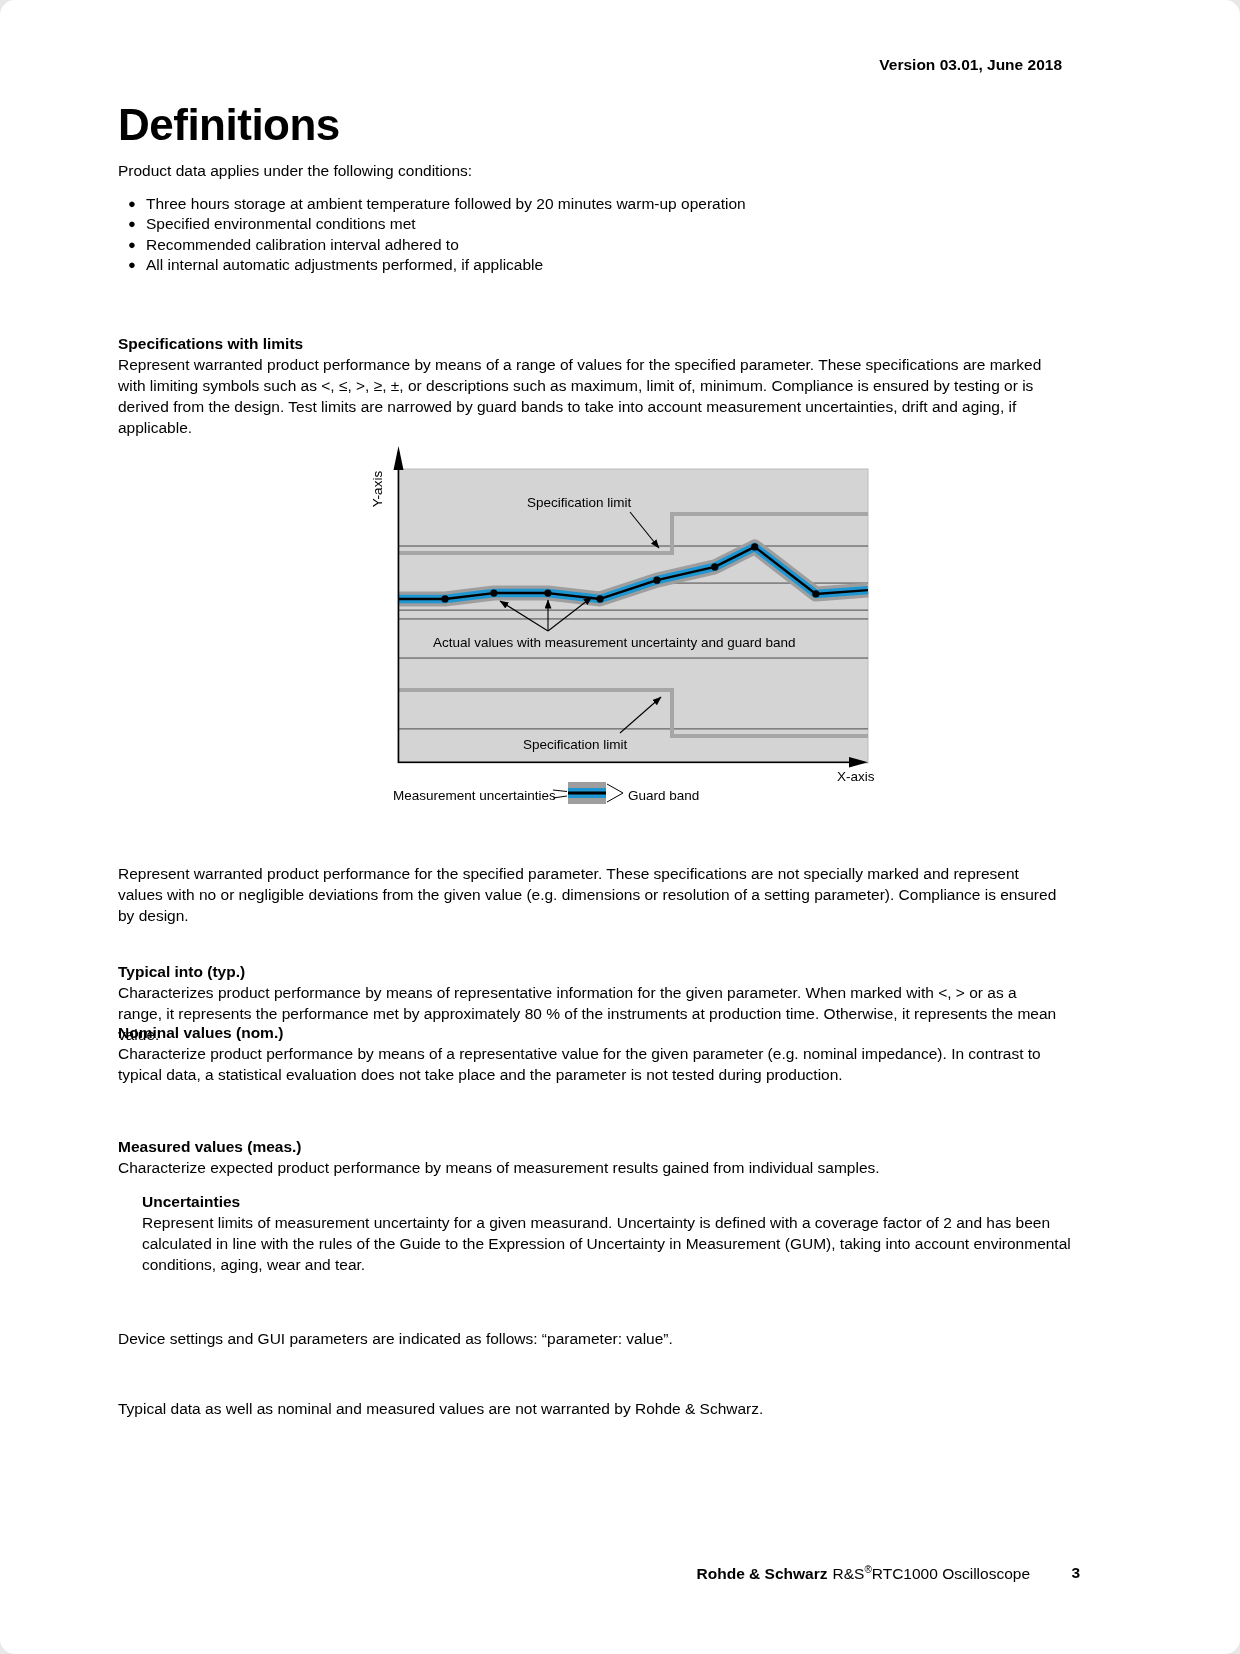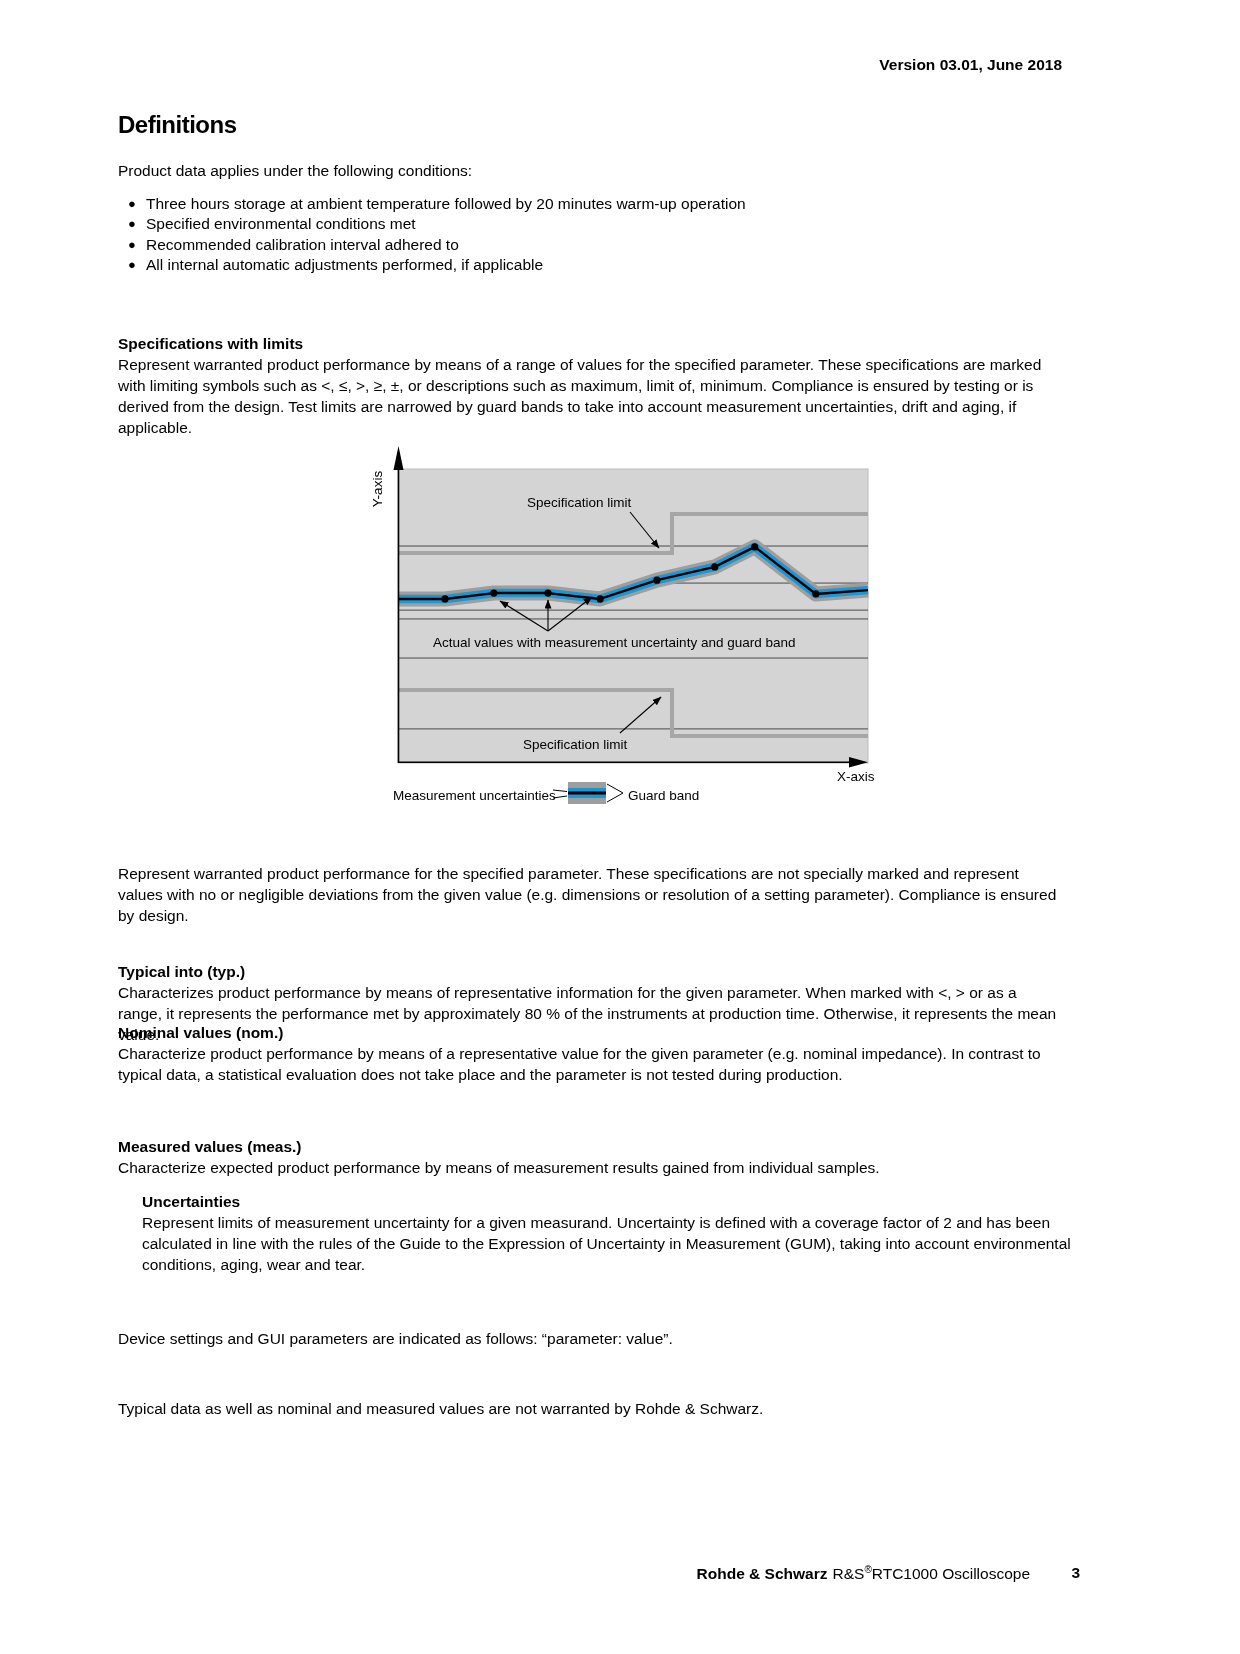--- a/index.html
+++ b/index.html
@@ -1,25 +1,26 @@
 <!DOCTYPE html>
 <html><head>
 <meta charset="utf-8">
 <style>
   html,body{margin:0;padding:0;background:#e8e8e8;}
   .page{
     position:relative;width:1240px;height:1654px;background:#ffffff;
     font-family:"Liberation Sans",sans-serif;color:#000;overflow:hidden;
     margin:0 auto;
+    border-radius:15px;
   }
   .abs{position:absolute;}
   .col{left:118px;width:944px;}
   .body-text{font-size:15.5px;line-height:21px;}
   .version{top:56px;text-align:right;font-size:15.5px;font-weight:bold;}
-  .title{top:106px;font-size:24px;line-height:38px;font-weight:bold;margin:0;letter-spacing:-0.5px;}
+  .title{top:106px;font-size:44px;line-height:38px;font-weight:bold;margin:0;letter-spacing:-0.5px;}
   h2{font-size:15.5px;line-height:21px;font-weight:bold;margin:0;}
   p{margin:0;}
   ul.bullets{list-style:none;margin:13px 0 0 0;padding:0;}
   ul.bullets li{display:flex;line-height:20.4px;}
   ul.bullets li .dot{flex:0 0 18px;margin-left:10px;font-size:13px;}
   .sec-general{top:160px;}
   .sec-withlimits{top:333px;}
   .sec-withoutlimits{top:863px;}
   .sec-typical{top:961px;}
   .sec-nominal{top:1022px;}

